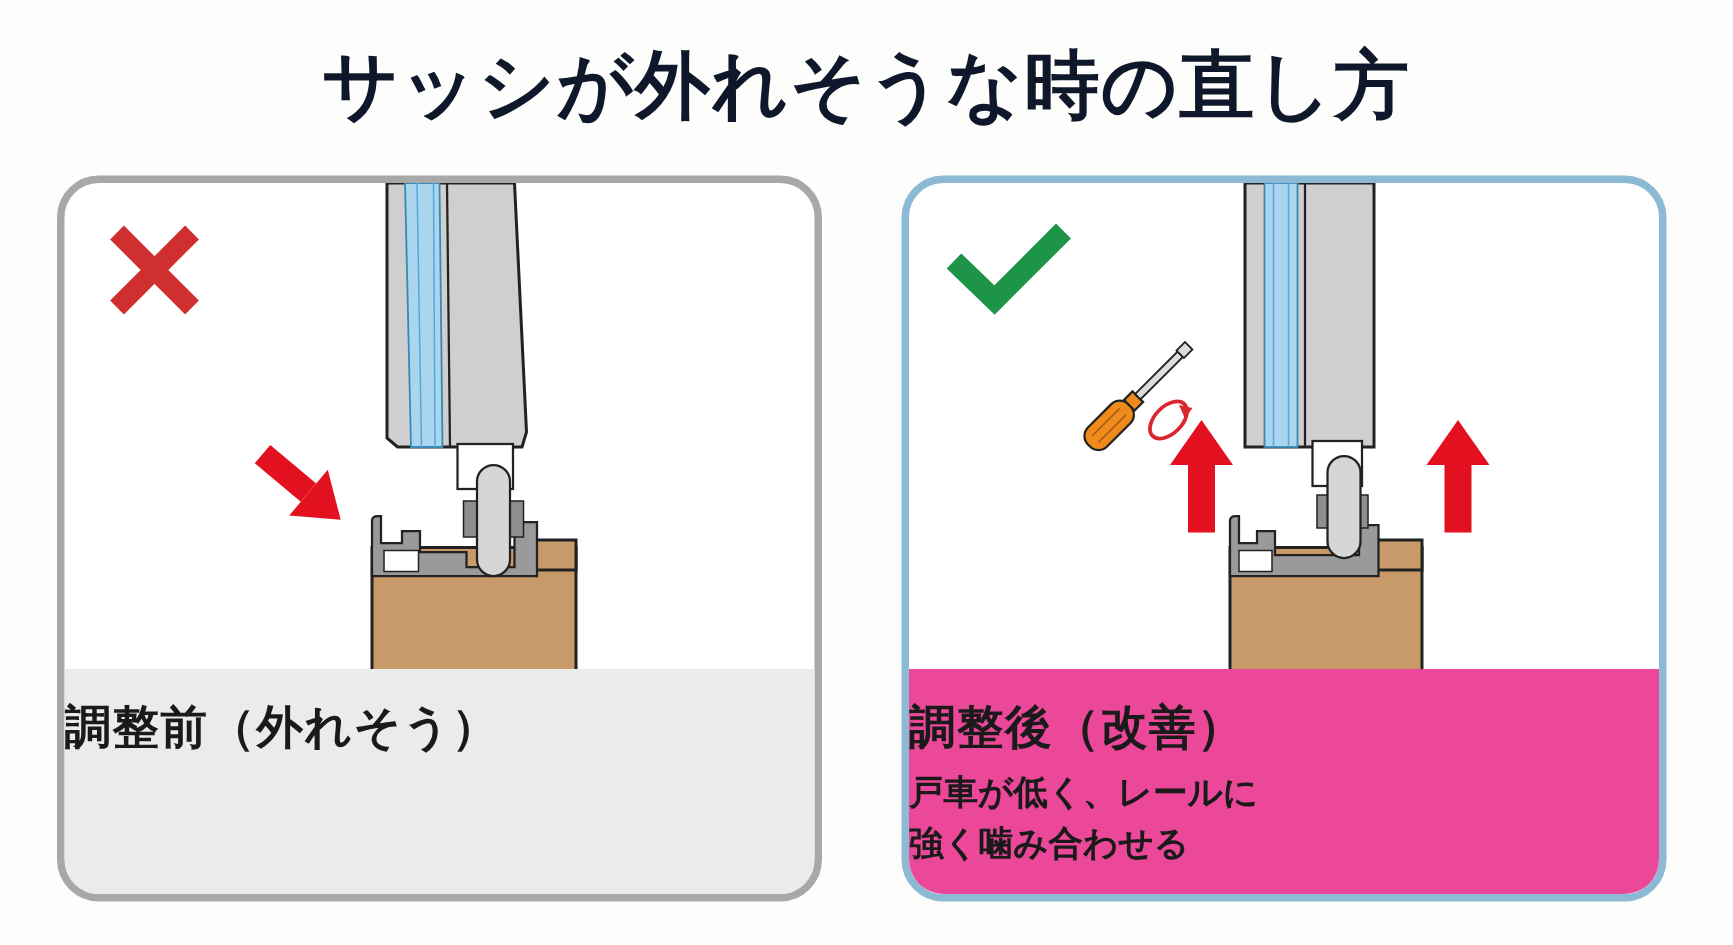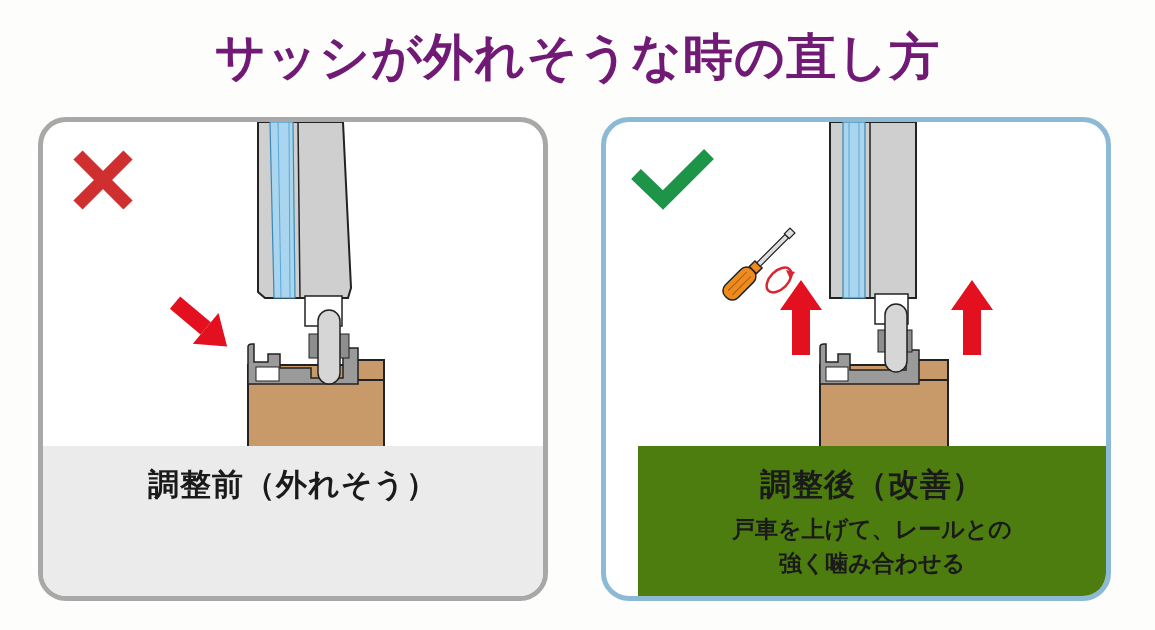--- a/index.html
+++ b/index.html
@@ -2,35 +2,34 @@
 <html><head>
 <meta charset="utf-8">
 <style>
   html, body { margin: 0; padding: 0; }
   body {
     width: 1155px; height: 630px; background: #fdfdfc; position: relative; overflow: hidden;
     font-family: "DejaVu Sans", "Liberation Sans", sans-serif;
   }
   .title {
     position: absolute; top: 24px; left: 0; width: 1155px; text-align: center;
-    font-size: 50px; font-weight: bold; color: #701a75; letter-spacing: 1px;
+    font-size: 50px; font-weight: bold; color: #0f172a; letter-spacing: 1px;
   }
   .panel {
     position: absolute; top: 117px; width: 510px; height: 484px;
     border-radius: 28px; overflow: hidden; box-sizing: border-box; background: #fff;
   }
   .panel.left { left: 38px; border: 5px solid #a8a8a8; }
   .panel.right { left: 601px; border: 5px solid #8cb9d3; }
   .panel svg.art { position: absolute; left: 0; top: 0; }
   .caption {
     position: absolute; left: 0; right: 0; bottom: 0; height: 150px;
-    text-align: center;
   }
   .panel.left .caption { background: #ebebeb; }
-  .panel.right .caption { background: #4d7c0f; margin-left: 32px; }
+  .panel.right .caption { background: #ec4899; }
   .cap-title { font-size: 31px; font-weight: bold; color: #1a1a1a; margin-top: 18px; letter-spacing: 1px; }
   .cap-desc { font-size: 23px; font-weight: bold; color: #1a1a1a; line-height: 34px; margin-top: 6px; }
 </style>
 </head>
 <body>
 
 <div class="title">サッシが外れそうな時の直し方</div>
 
 <div class="panel left">
   <svg class="art" width="500" height="330" viewBox="0 0 500 330">
@@ -116,17 +115,17 @@
     </g>
 
     <g>
       <ellipse cx="173" cy="158" rx="15" ry="9" transform="rotate(-45 173 158)" fill="none" stroke="#d9262f" stroke-width="2.5"></ellipse>
       <polygon points="180,148 189,150 184,157" fill="#d9262f"></polygon>
     </g>
   </svg>
   <div class="caption">
     <div class="cap-title">調整後（改善）</div>
     <div class="cap-desc">
-      <div>戸車を上げて、レールとの</div>
+      <div>戸車が低く、レールに</div>
       <div>強く噛み合わせる</div>
     </div>
   </div>
 </div>
 
 </body></html>

